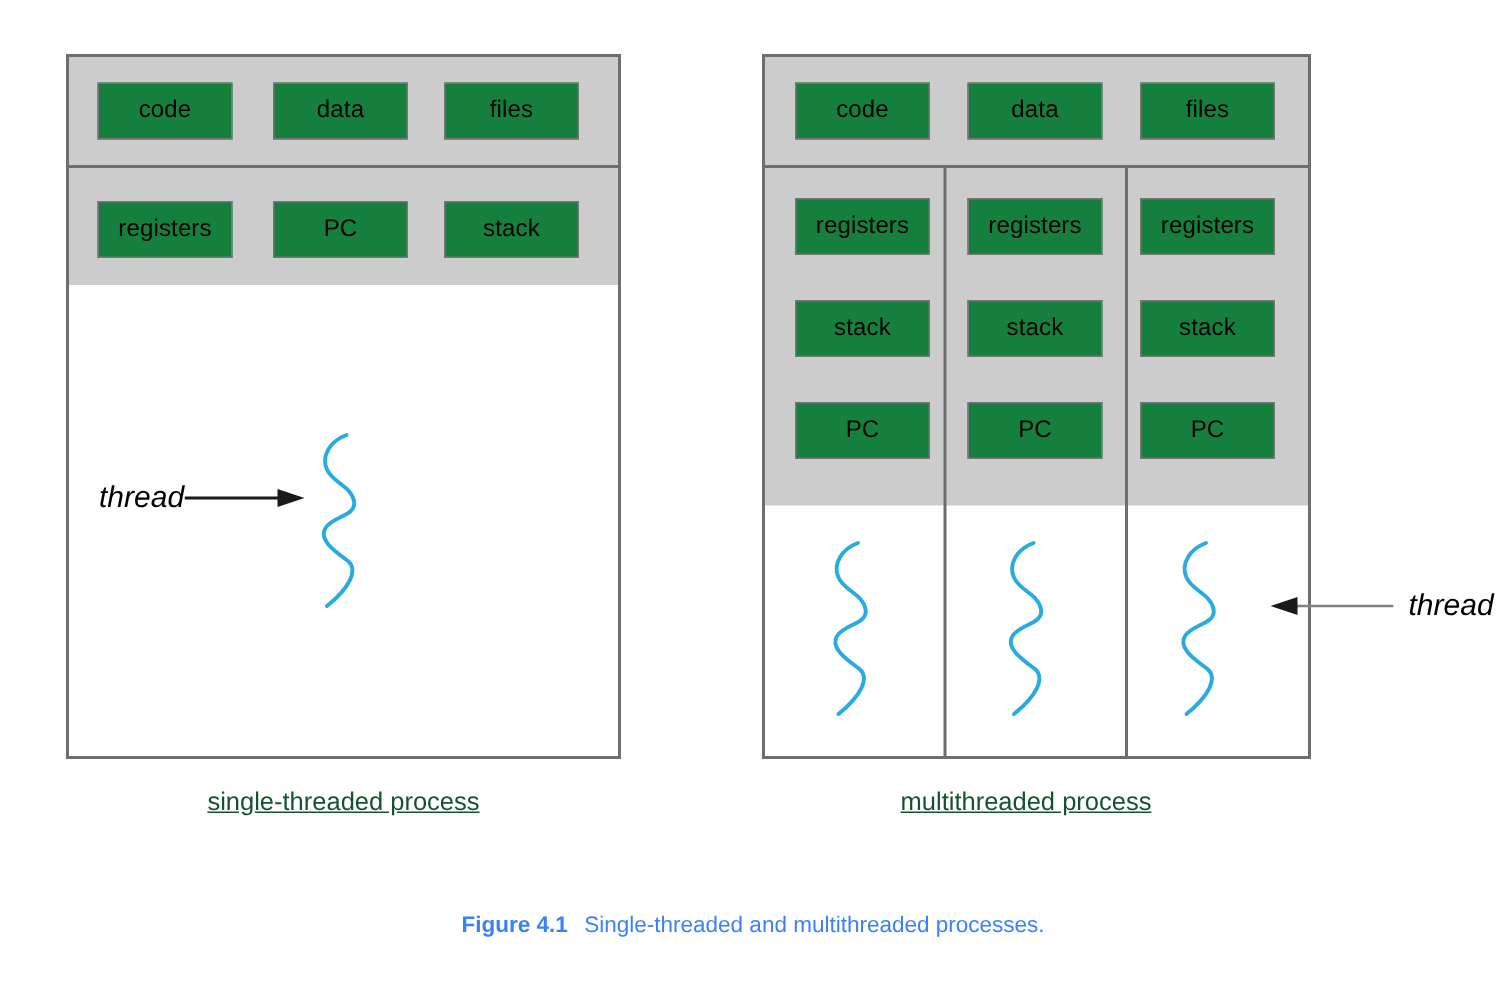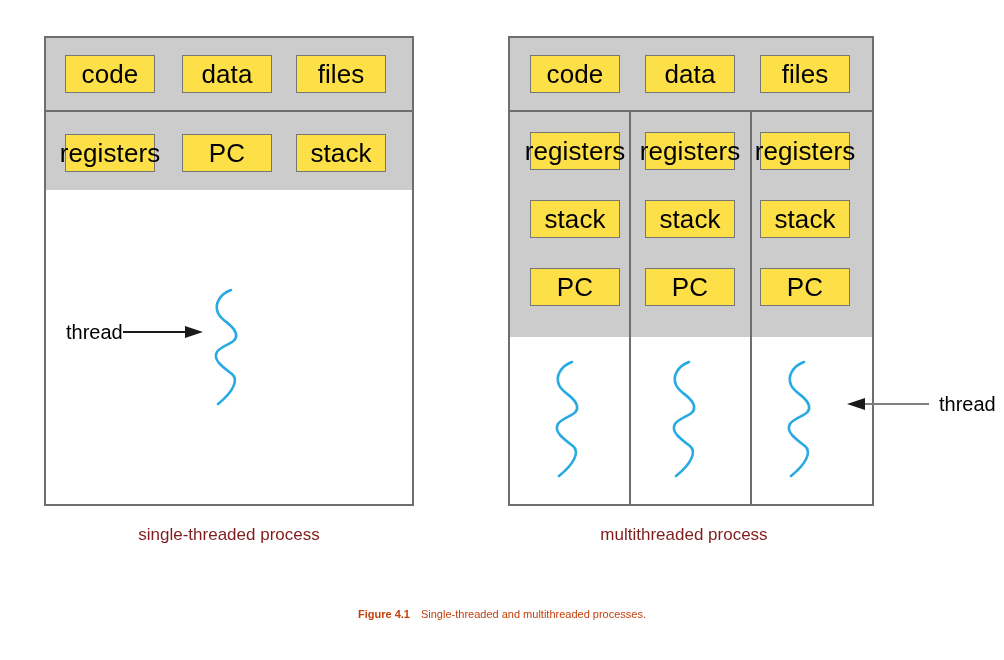--- a/index.html
+++ b/index.html
@@ -67,26 +67,26 @@
     top: 74px;
     bottom: 0;
   }
   .col-divider.c1 { left: 119px; }
   .col-divider.c2 { left: 240px; }
 
   
   .cell {
     position: absolute;
     box-sizing: border-box;
-    background: #fde047;
+    background: #15803d;
     border: 1.5px solid #767676;
     display: flex;
     align-items: center;
     justify-content: center;
-    font-size: 26px;
+    font-size: 16px;
     line-height: 1;
     letter-spacing: 0.1px;
     color: #000000;
     white-space: nowrap;
   }
 
   
   #single-threaded-process .row-shared .cell { top: 17px; height: 38px; width: 90px; }
   #single-threaded-process .row-shared .cell:nth-child(1) { left: 19px; }
   #single-threaded-process .row-shared .cell:nth-child(2) { left: 136px; }
@@ -124,46 +124,48 @@
   #multithreaded-process .squiggle.q3 { left: 272px; top: 322px; }
 
   
   .annotation {
     position: absolute;
     display: flex;
     align-items: center;
     font-size: 20px;
     color: #000000;
     white-space: nowrap;
+    font-style: italic;
   }
   #thread-annotation-left  { left: 66px;  top: 322px; }
   #thread-annotation-right { left: 843px; top: 394px; }
   .annotation .ann-label { line-height: 1; }
 
   
   .caption {
     position: absolute;
     top: 525px;
     font-size: 17px;
-    color: #7f1d1d;
+    color: #14532d;
     text-align: center;
     white-space: nowrap;
+    text-decoration: underline;
   }
   #caption-single { left: 44px;  width: 370px; }
   #caption-multi  { left: 501px; width: 366px; }
 
   
   #figure-caption {
     position: absolute;
     left: 0;
     right: 0;
     top: 608px;
     text-align: center;
-    font-size: 11px;
-    color: #c2410c;
+    font-size: 15px;
+    color: #3b82f6;
     white-space: nowrap;
   }
   #figure-caption .fig-number {
     font-weight: bold;
     margin-right: 11px;
   }
 </style>
 </head>
 <body>
 

